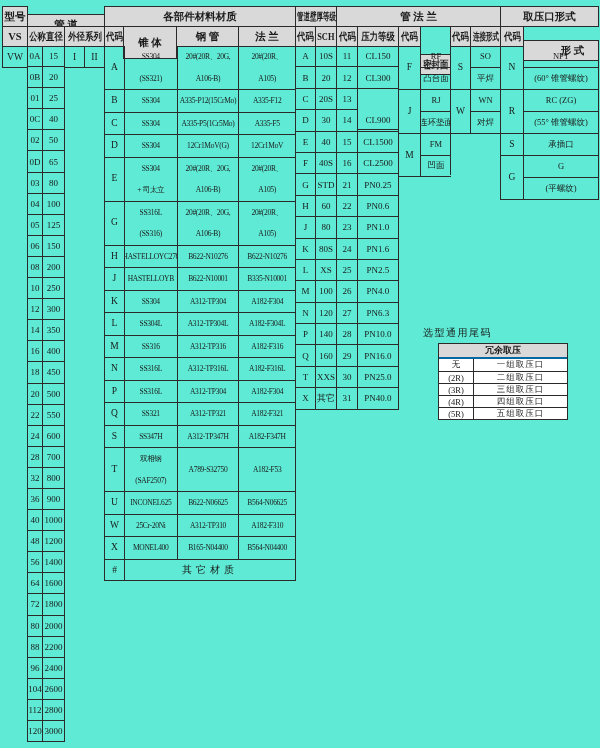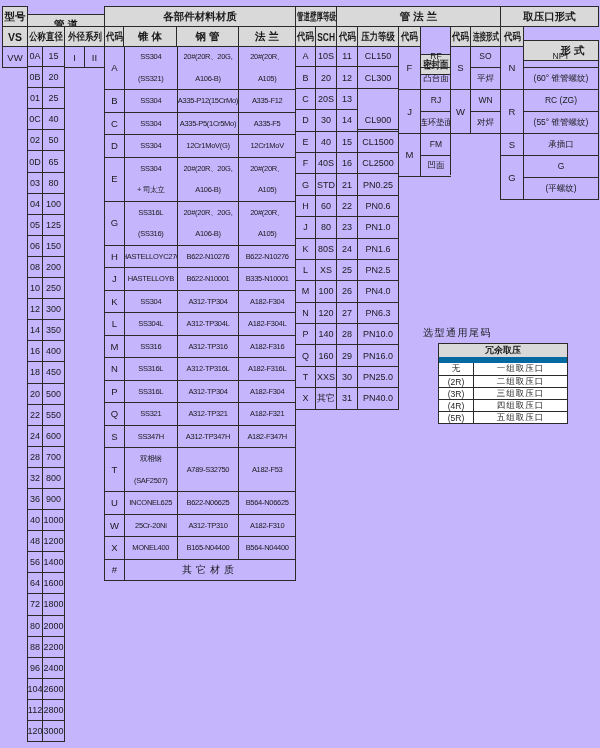--- a/index.html
+++ b/index.html
@@ -1,17 +1,17 @@
 <!DOCTYPE html>
 <html><head>
 <meta charset="utf-8">
 <style>
   html,body{margin:0;padding:0;background:#fff;}
-  .page{position:relative;width:600px;height:748px;background:#c4b5fd;overflow:hidden;
-        font-family:Liberation Sans, sans-serif;color:#1a1a1a;}
+  .page{position:relative;width:600px;height:748px;background:#5eead4;overflow:hidden;
+        font-family:Liberation Serif, serif;color:#1a1a1a;}
   .abs{position:absolute;box-sizing:border-box;}
   
   .hd{background:#d9d9d9;border:1px solid #2a2a2a;display:flex;align-items:center;justify-content:center;
       font-weight:bold;font-size:10.5px;white-space:nowrap;overflow:hidden;}
   .sq80{display:inline-block;transform:scaleX(.8);transform-origin:center;white-space:nowrap;}
   .sq62{display:inline-block;transform:scaleX(.62);transform-origin:center;white-space:nowrap;}
   
   .cellb{border:1px solid #2a2a2a;display:flex;align-items:center;justify-content:center;font-size:9.5px;}
   
   .tcol{position:absolute;box-sizing:border-box;border-left:1px solid #2a2a2a;}
@@ -35,21 +35,21 @@
   
   .grp{display:flex;box-sizing:border-box;border-bottom:1px solid #2a2a2a;}
   .gc{box-sizing:border-box;border-right:1px solid #2a2a2a;display:flex;align-items:center;justify-content:center;
       font-size:9.5px;}
   .stack{flex-direction:column;align-items:stretch;padding:0;}
   .stack .ln{height:21.4px;line-height:21.4px;box-sizing:border-box;display:flex;align-items:center;justify-content:center;
       font-size:8.5px;white-space:nowrap;overflow:hidden;}
   .stack .ln + .ln{border-top:1px solid #2a2a2a;}
   
   .suffix{position:absolute;box-sizing:border-box;border:1px solid #2a2a2a;background:#fff;}
-  .sufhdr{height:13px;background:#d9d9d9;border-bottom:6px solid #0369a1;display:flex;align-items:center;justify-content:center;
+  .sufhdr{height:13px;background:#d9d9d9;border-bottom:2px solid #0369a1;display:flex;align-items:center;justify-content:center;
       font-weight:bold;font-size:9px;}
   .sufrow{display:flex;height:12px;box-sizing:border-box;}
   .sufrow + .sufrow{border-top:1px solid #2a2a2a;}
   .sufc{box-sizing:border-box;display:flex;align-items:center;justify-content:center;font-size:8.5px;white-space:nowrap;}
   .sufc.code{width:35px;border-right:1px solid #2a2a2a;}
   .sufc.desc{flex:1;letter-spacing:1px;}
   .suftitle{position:absolute;font-size:10px;letter-spacing:1.5px;white-space:nowrap;}
 </style>
 </head>
 <body>
@@ -80,21 +80,21 @@
     </div>
   <div class="abs hd" style="left:27px;top:26px;width:38px;height:21px;">
       <span class="sq80">公称直径</span>
     </div>
   <div class="abs hd" style="left:64px;top:26px;width:41px;height:21px;">
       <span class="sq80">外径系列</span>
     </div>
   <div class="abs hd" style="left:104px;top:26px;width:20px;height:21px;">
       <span class="sq80">代码</span>
     </div>
-  <div class="abs hd" style="left:123px;top:26px;width:54px;height:21px;">
+  <div class="abs hd" style="left:123px;top:26px;width:54px;height:33px;">
       <span>锥 体</span>
     </div>
   <div class="abs hd" style="left:176px;top:26px;width:63px;height:21px;">
       <span>钢 管</span>
     </div>
   <div class="abs hd" style="left:238px;top:26px;width:58px;height:21px;">
       <span>法 兰</span>
     </div>
   <div class="abs hd" style="left:295px;top:26px;width:21px;height:21px;">
       <span class="sq80">代码</span>

